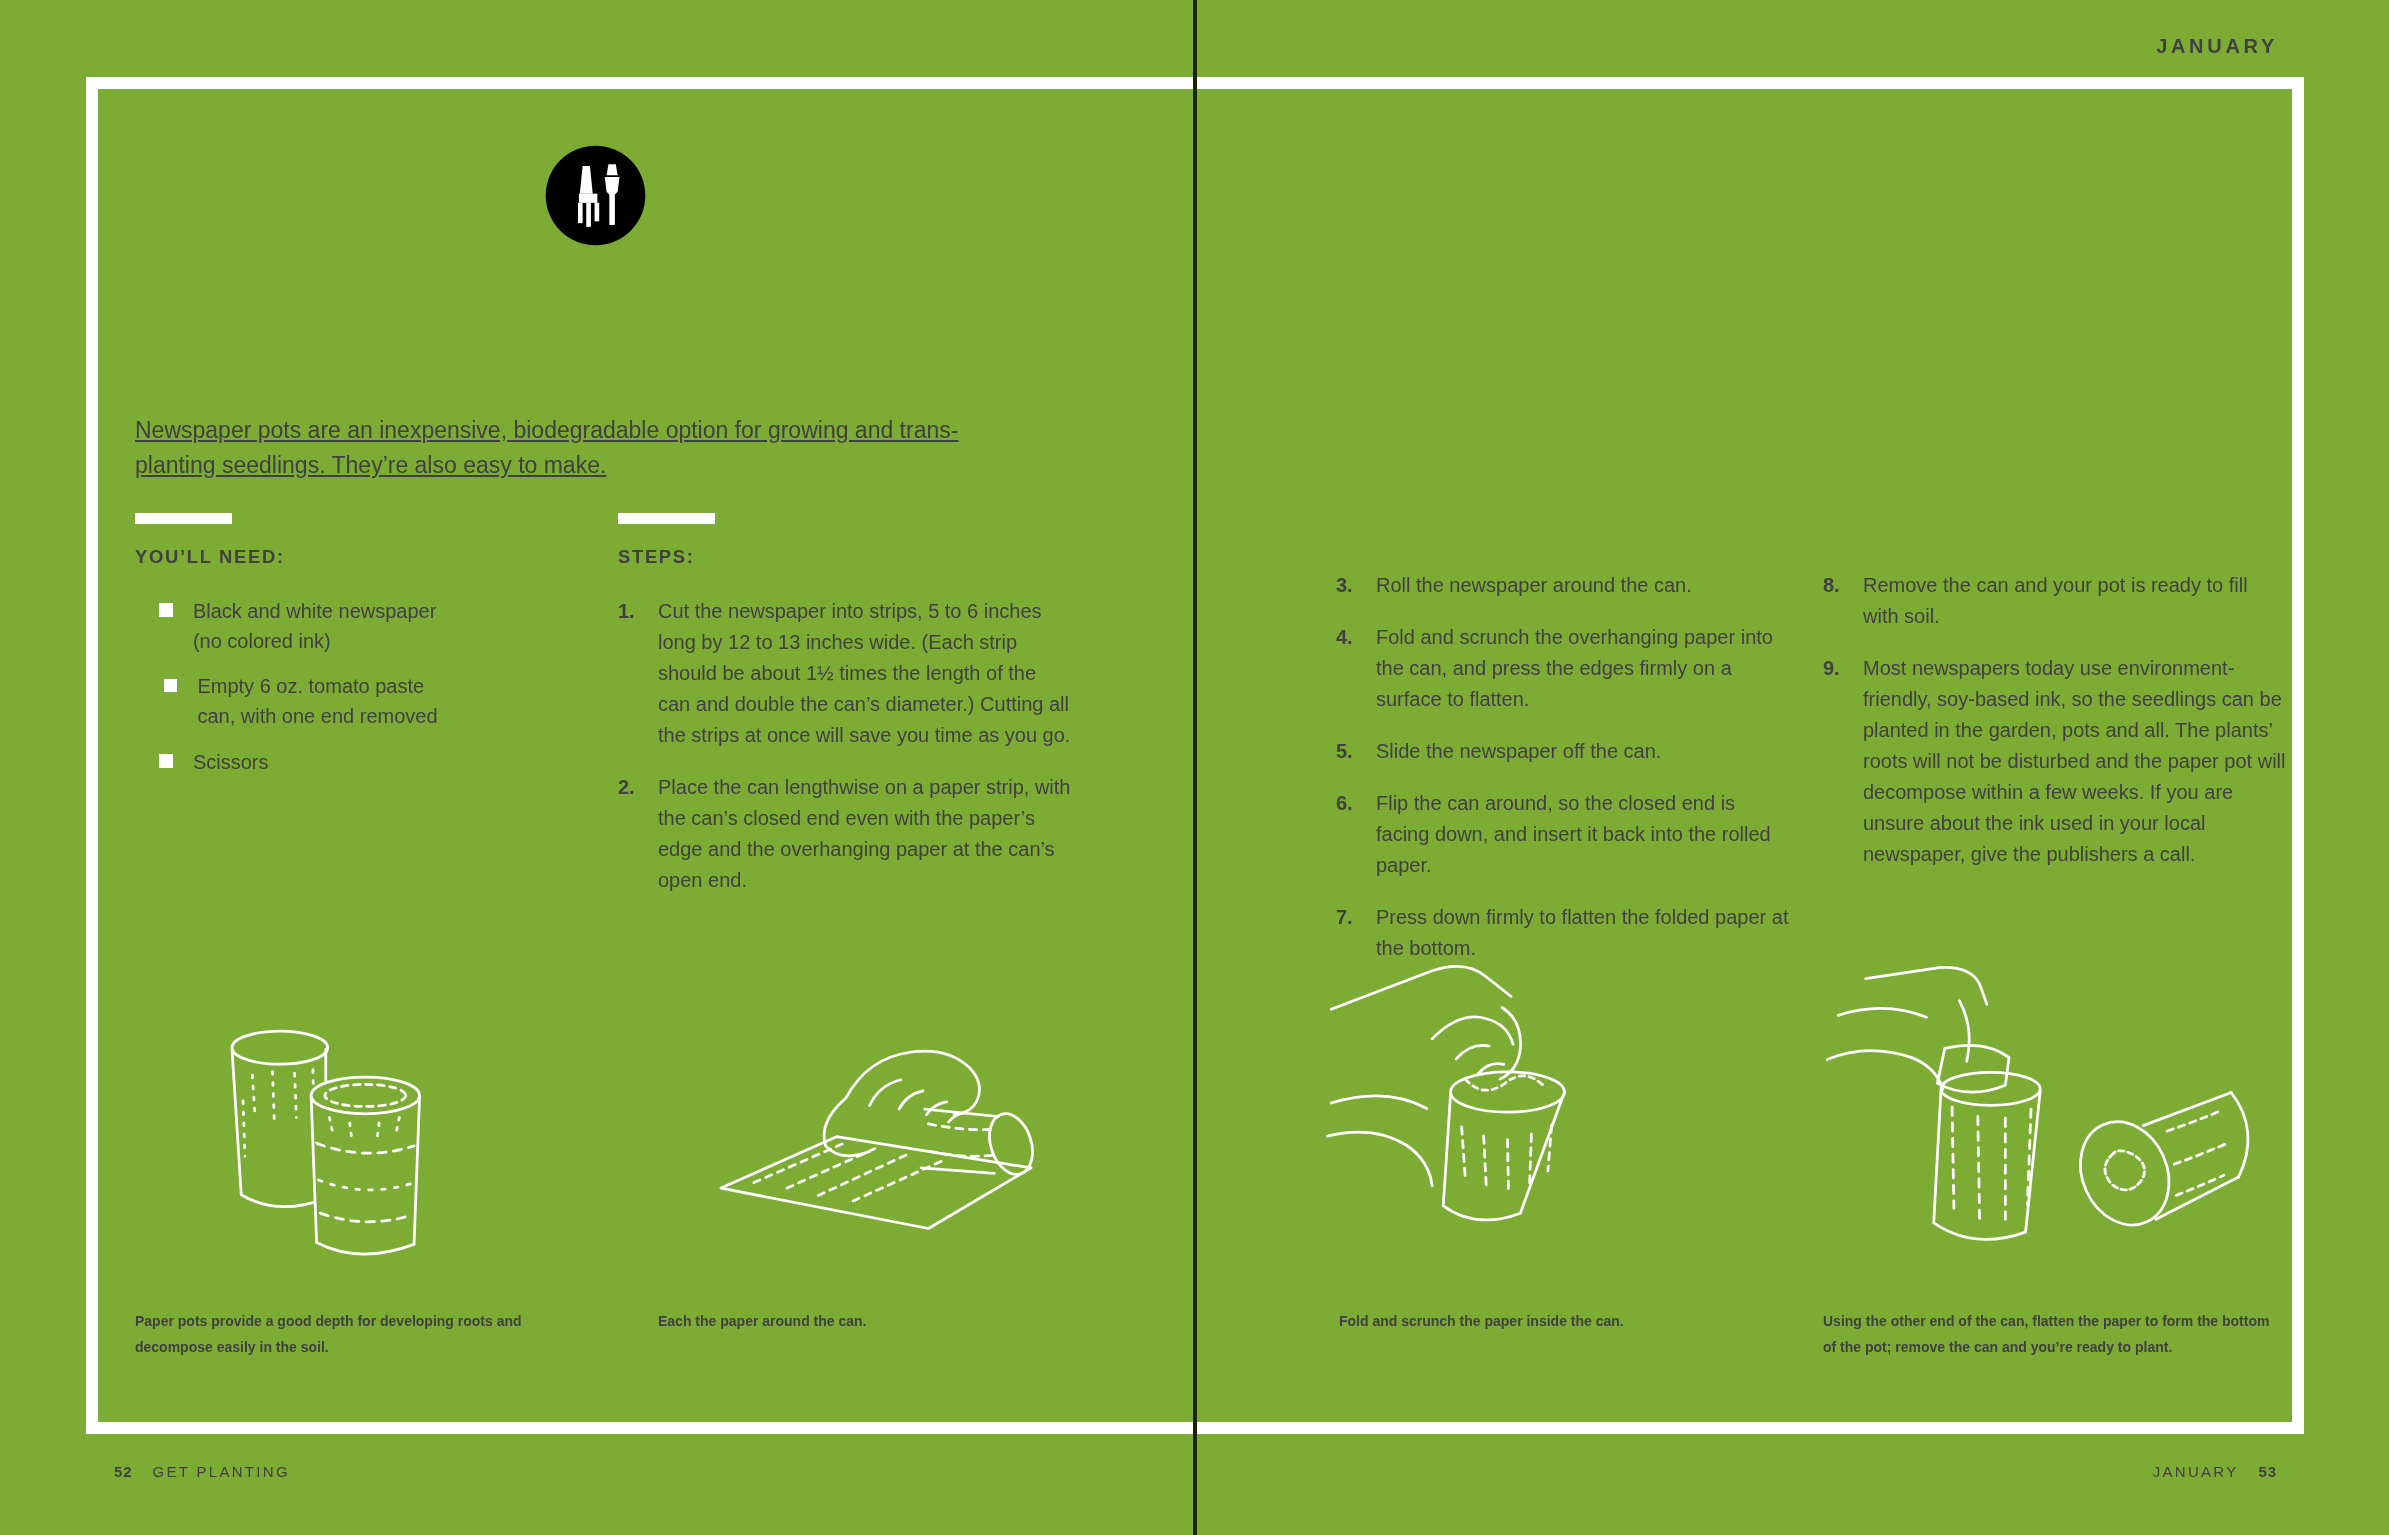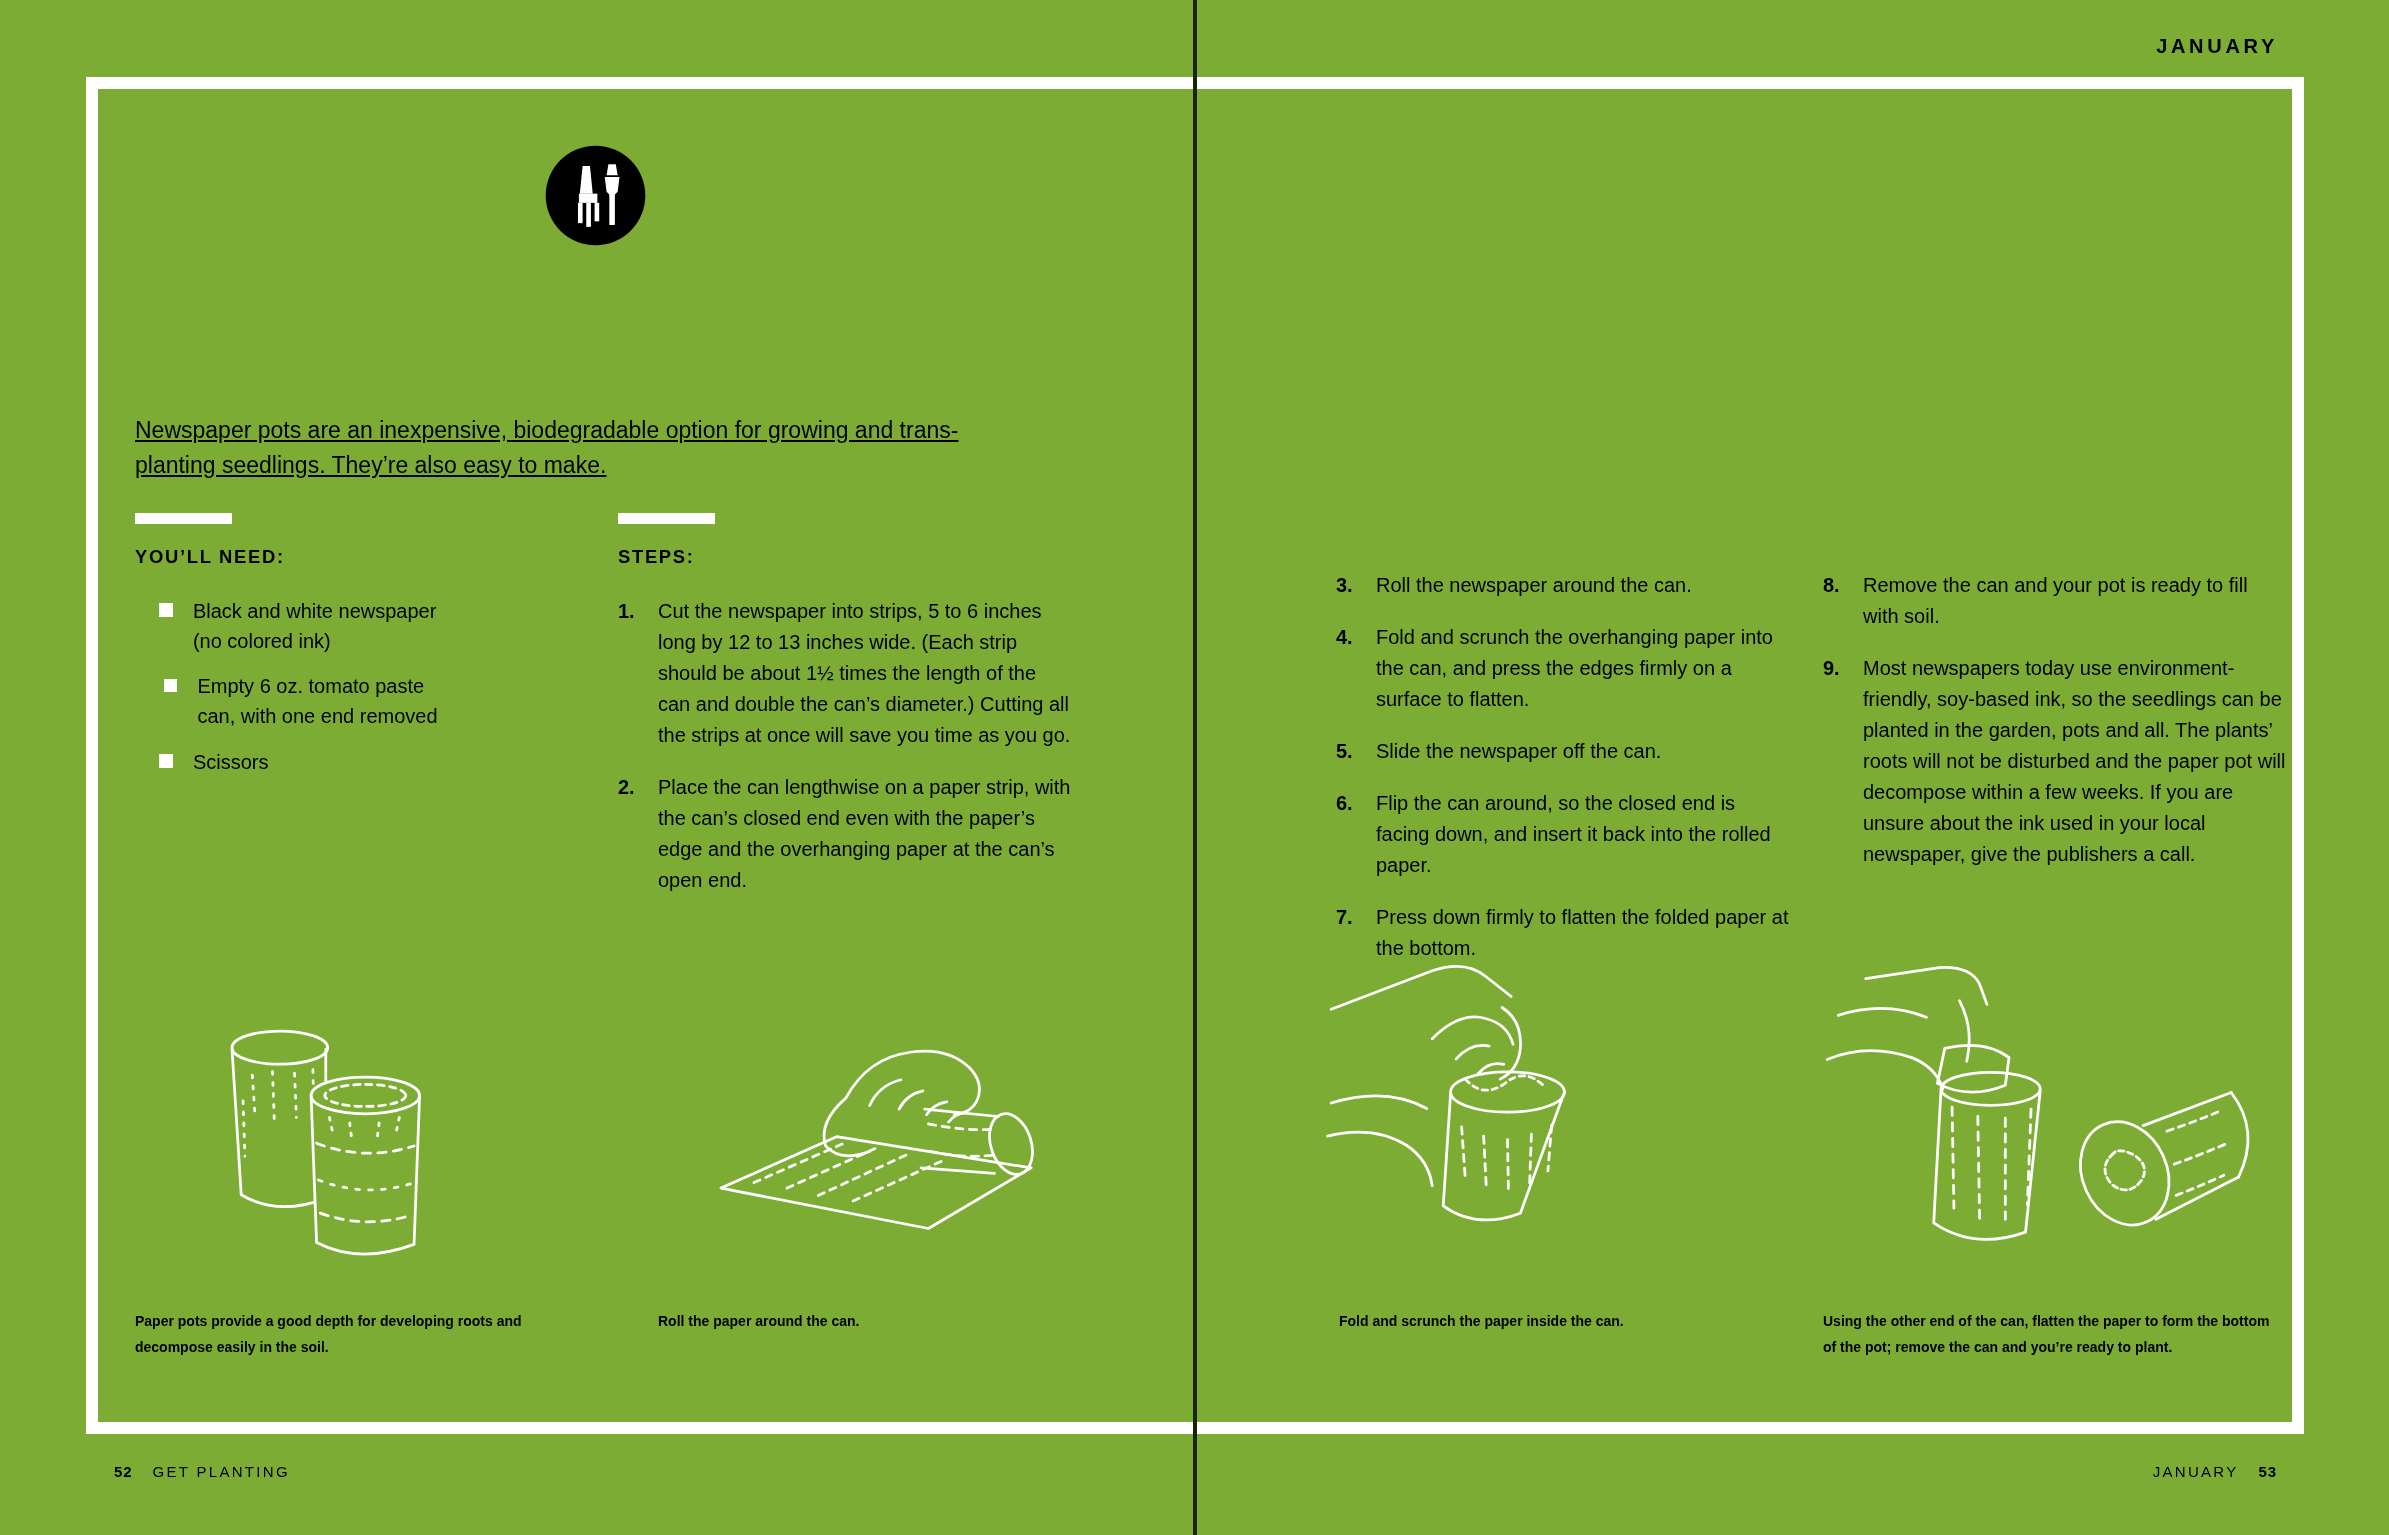--- a/index.html
+++ b/index.html
@@ -1,17 +1,17 @@
 <!DOCTYPE html>
 <html style="font-size:14.7px"><head>
 <meta charset="utf-8">
 <style>
   html,body{margin:0;padding:0;}
   body{width:2389px;height:1536px;font-family:"Liberation Sans",sans-serif;}
-  #spread{position:relative;width:2389px;height:1536px;background:#7dac35;overflow:hidden;color:#000000;}
+  #spread{position:relative;width:2389px;height:1536px;background:#7dac35;overflow:hidden;color:#404040;}
   
   .frame{position:absolute;left:86px;top:77px;width:2218px;height:1357px;border:12px solid #ffffff;box-sizing:border-box;z-index:1;}
   .gutter{position:absolute;left:1193px;top:0;width:3.7px;height:1536px;background:#1b2405;z-index:3;}
   
   .month{position:absolute;top:35px;right:111px;font-size:20px;font-weight:700;letter-spacing:3.7px;z-index:2;}
   .footer{position:absolute;top:1463px;font-size:15px;letter-spacing:2.3px;z-index:2;}
   .footer.left{left:114px;}
   .footer.right{right:112px;text-align:right;}
   .pagenum{font-weight:700;letter-spacing:0.9px;}
   .footer.left .pagenum{margin-right:20px;}
@@ -194,21 +194,21 @@
         <ellipse cx="432" cy="232" rx="46" ry="58" transform="rotate(-24 432 232)"></ellipse>
         <path d="M452,180 L548,144 M466,282 L556,236"></path>
         <path d="M548,144 Q580,186 556,236"></path>
         <path d="M420,210 q-18,16 -2,34 q18,14 32,-4 q10,-16 -8,-28 q-16,-8 -22,-2" stroke-dasharray="6 4"></path>
         <path d="M478,186 q30,-10 58,-22 M486,222 q28,-10 56,-22 M488,256 q26,-10 52,-22" stroke-dasharray="7 6"></path>
       </g>
     </svg>
   </div>
 
   <div class="caption" style="left:135px;top:1308px;width:432px;">Paper pots provide a good depth for developing roots and decompose easily in the soil.</div>
-  <div class="caption" style="left:658px;top:1308px;width:386px;">Roll the paper around the can.</div>
+  <div class="caption" style="left:658px;top:1308px;width:386px;">Each the paper around the can.</div>
   <div class="caption" style="left:1339px;top:1308px;width:432px;">Fold and scrunch the paper inside the can.</div>
   <div class="caption" style="left:1823px;top:1308px;width:460px;">Using the other end of the can, flatten the paper to form the bottom of the pot; remove the can and you’re ready to plant.</div>
 
   <div class="footer left">
     <span class="pagenum">52</span><span>GET PLANTING</span>
   </div>
   <div class="footer right">
     <span>JANUARY</span><span class="pagenum">53</span>
   </div>
 

